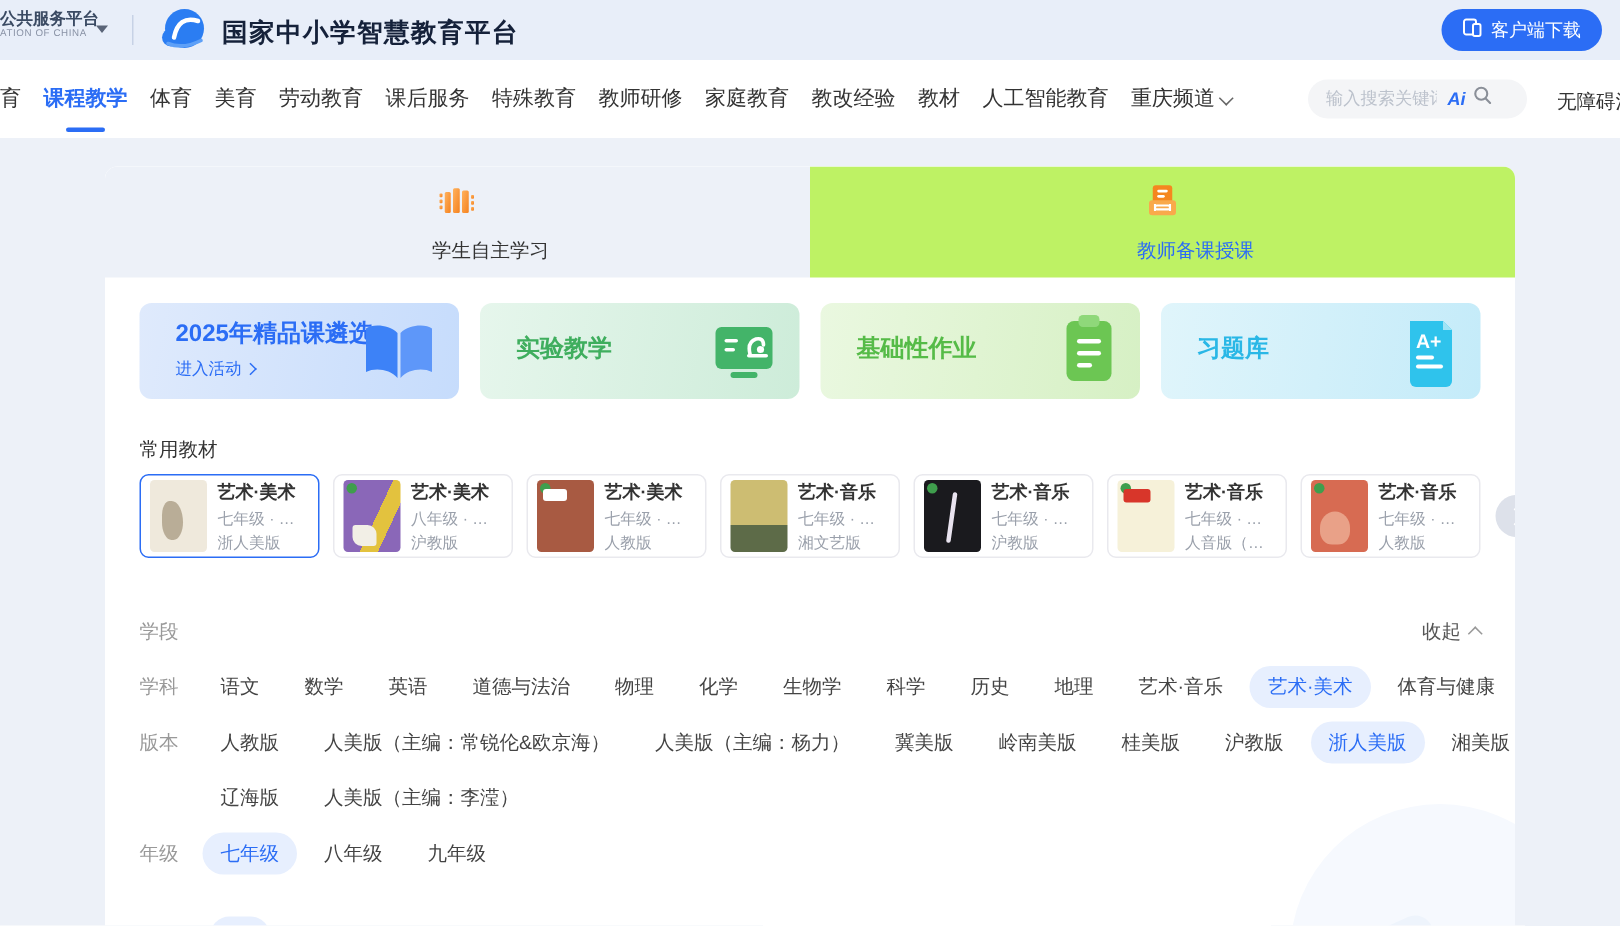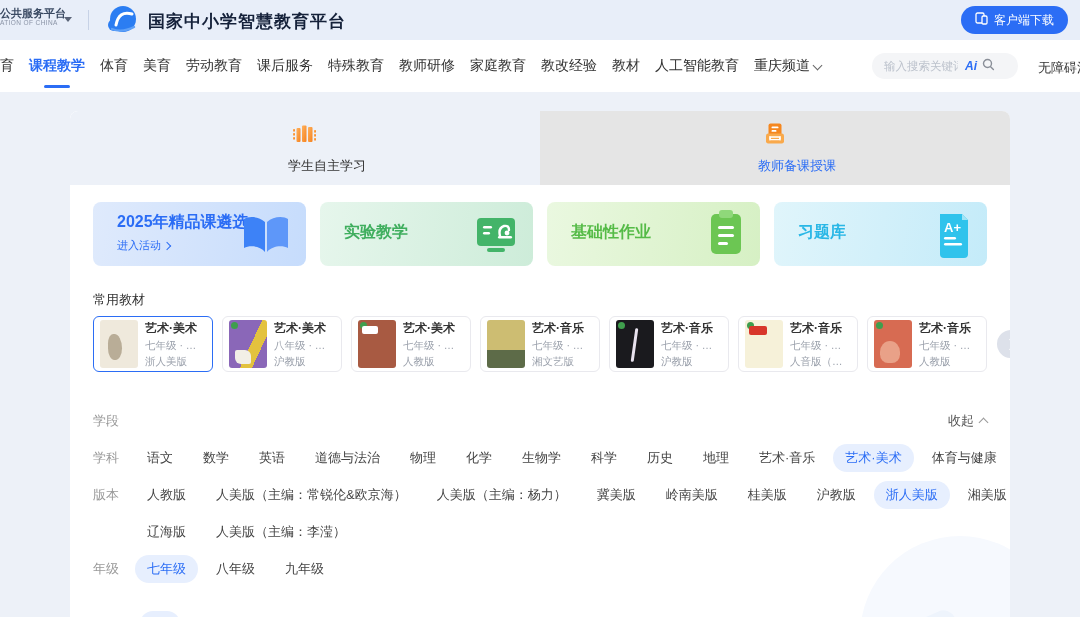--- a/index.html
+++ b/index.html
@@ -32,21 +32,21 @@
     display:flex;align-items:center;padding:0 10px;gap:5px;}
   .searchbox input{border:none;outline:none;background:transparent;width:74px;font-size:11.5px;color:#333;}
   .searchbox input::placeholder{color:#bcc2cc;}
   .ai-label{font-size:12px;font-weight:bold;color:#2b6df5;font-style:italic;}
   .a11y{position:absolute;right:-10px;top:19px;font-size:13px;color:#333;white-space:nowrap;cursor:pointer;}
   
   .card{position:absolute;left:70px;top:111px;width:940px;height:506px;background:#fff;border-radius:8px 8px 0 0;overflow:hidden;}
   .tabs{position:absolute;top:0;left:0;width:940px;height:74px;display:flex;}
   .tab{flex:1;display:flex;flex-direction:column;align-items:center;justify-content:center;gap:6px;cursor:pointer;}
   .tab.inactive{background:#edf1f8;border-radius:8px 0 0 0;}
-  .tab.active{background:#e5e5e5;text-align:right;}
+  .tab.active{background:#bef264;text-align:right;}
   .tab-label{font-size:13px;color:#333;margin-left:44px;}
   .tab.active .tab-label{color:#2b6df5;}
   
   .banners{position:absolute;top:91px;left:23px;width:894px;height:64px;display:flex;gap:14px;}
   .banner{flex:1;border-radius:8px;position:relative;overflow:hidden;cursor:pointer;}
   .banner .btitle{position:absolute;left:24px;top:14px;font-size:16px;font-weight:bold;}
   .banner.b1 .btitle{top:10px;}
   .banner .blink{position:absolute;left:24px;top:36px;font-size:11px;color:#2b6df5;display:flex;align-items:center;gap:3px;}
   .banner.b1{background:linear-gradient(100deg,#dfeafc,#c6dcfc);}
   .banner.b2{background:linear-gradient(100deg,#e6f6ec,#cdecd9);}

